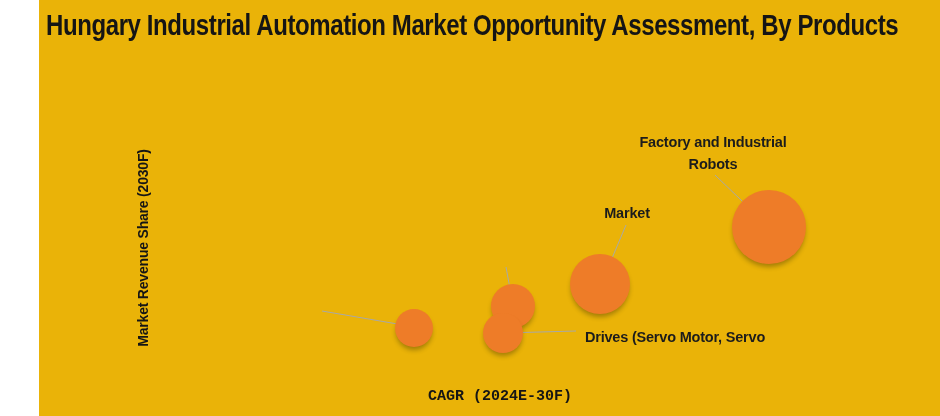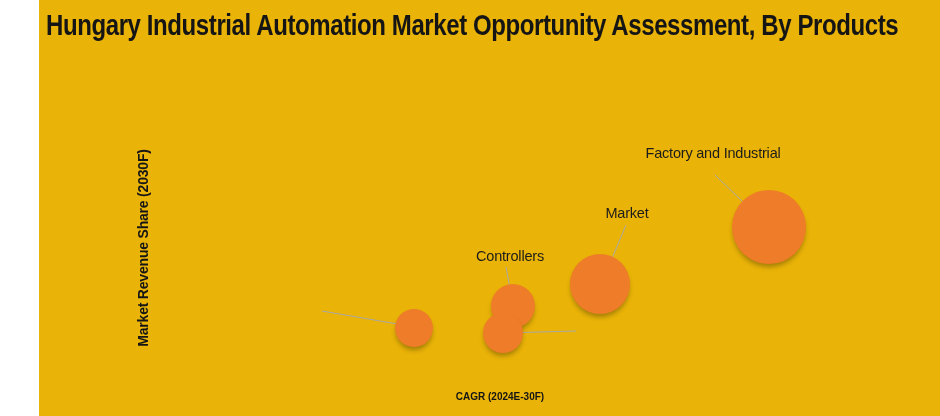--- a/index.html
+++ b/index.html
@@ -28,21 +28,21 @@
   .plot { position: absolute; inset: 0; }
   .leader-svg { position: absolute; left: 0; top: 0; width: 940px; height: 416px; }
   .bubble {
     position: absolute;
     border-radius: 50%;
     box-shadow: 0 4px 5px -1px rgba(0,0,0,0.30);
   }
   .pt-label {
     position: absolute;
     font-size: 14.5px;
-    font-weight: 400;
+    font-weight: 700;
     letter-spacing: -0.2px;
     color: #1c1c1c;
     white-space: nowrap;
     line-height: 22px;
     transform: translate(-50%, -50%);
     text-align: center;
   }
   .pt-label span { display: block; }
   .lbl-switches   { left: 213px; top: 310px; }
   .lbl-controllers{ left: 471px; top: 256px; }
@@ -50,22 +50,23 @@
   .lbl-drives     { left: 636px; top: 337px; }
   .lbl-robots     { left: 674px; top: 153px; }
   .axis-label {
     position: absolute;
     font-weight: 700;
     color: #151515;
     white-space: nowrap;
   }
   .x-axis-label {
     left: 461px; top: 396px;
-    font-size: 10px;
+    font-size: 15px;
     transform: translate(-50%, -50%);
+    font-family: Liberation Mono, monospace;
   }
   .y-axis-label {
     left: 104px; top: 248px;
     font-size: 14px;
     letter-spacing: -0.2px;
     transform: translate(-50%, -50%) rotate(-90deg);
   }
 </style>
 </head>
 <body>
@@ -77,29 +78,30 @@
   <div class="plot">
     <svg class="leader-svg" width="940" height="416" viewBox="0 0 940 416">
         <line x1="283" y1="311" x2="376" y2="327" stroke="#A8A8A8" stroke-width="1"></line>
         <line x1="467" y1="267" x2="474" y2="305" stroke="#A8A8A8" stroke-width="1"></line>
         <line x1="465" y1="333" x2="537" y2="331" stroke="#A8A8A8" stroke-width="1"></line>
         <line x1="587" y1="225" x2="563" y2="282" stroke="#A8A8A8" stroke-width="1"></line>
         <line x1="676" y1="175" x2="730" y2="227" stroke="#A8A8A8" stroke-width="1"></line>
       </svg>
 
 
-    <div class="pt-label lbl-controllers">Controllers</div>
 
     <div class="pt-label lbl-sensors">Market</div>
 
     <div class="pt-label lbl-drives">
+      <span>Drives (Servo Motor, Servo</span>
     </div>
 
     <div class="pt-label lbl-robots">
       <span>Factory and Industrial</span>
+      <span>Robots</span>
     </div>
   <div class="bubble" title="Switches &amp; Relays" style="left: 356px; top: 309px; width: 38px; height: 38px; background: rgb(238, 124, 40);"></div>
       <div class="bubble" title="Controllers" style="left: 452px; top: 284px; width: 44px; height: 44px; background: rgb(238, 124, 40);"></div>
       <div class="bubble" title="Drives (Servo Motor, Servo Drive, VFD)" style="left: 444px; top: 313px; width: 40px; height: 40px; background: rgb(238, 124, 40);"></div>
       <div class="bubble" title="Sensors" style="left: 531px; top: 254px; width: 60px; height: 60px; background: rgb(238, 124, 40);"></div>
       <div class="bubble" title="Factory and Industrial Robots" style="left: 693px; top: 190px; width: 74px; height: 74px; background: rgb(238, 124, 40);"></div>
     </div>
 
   <div class="axis-label y-axis-label">Market Revenue Share (2030F)</div>
   <div class="axis-label x-axis-label">CAGR (2024E-30F)</div>

